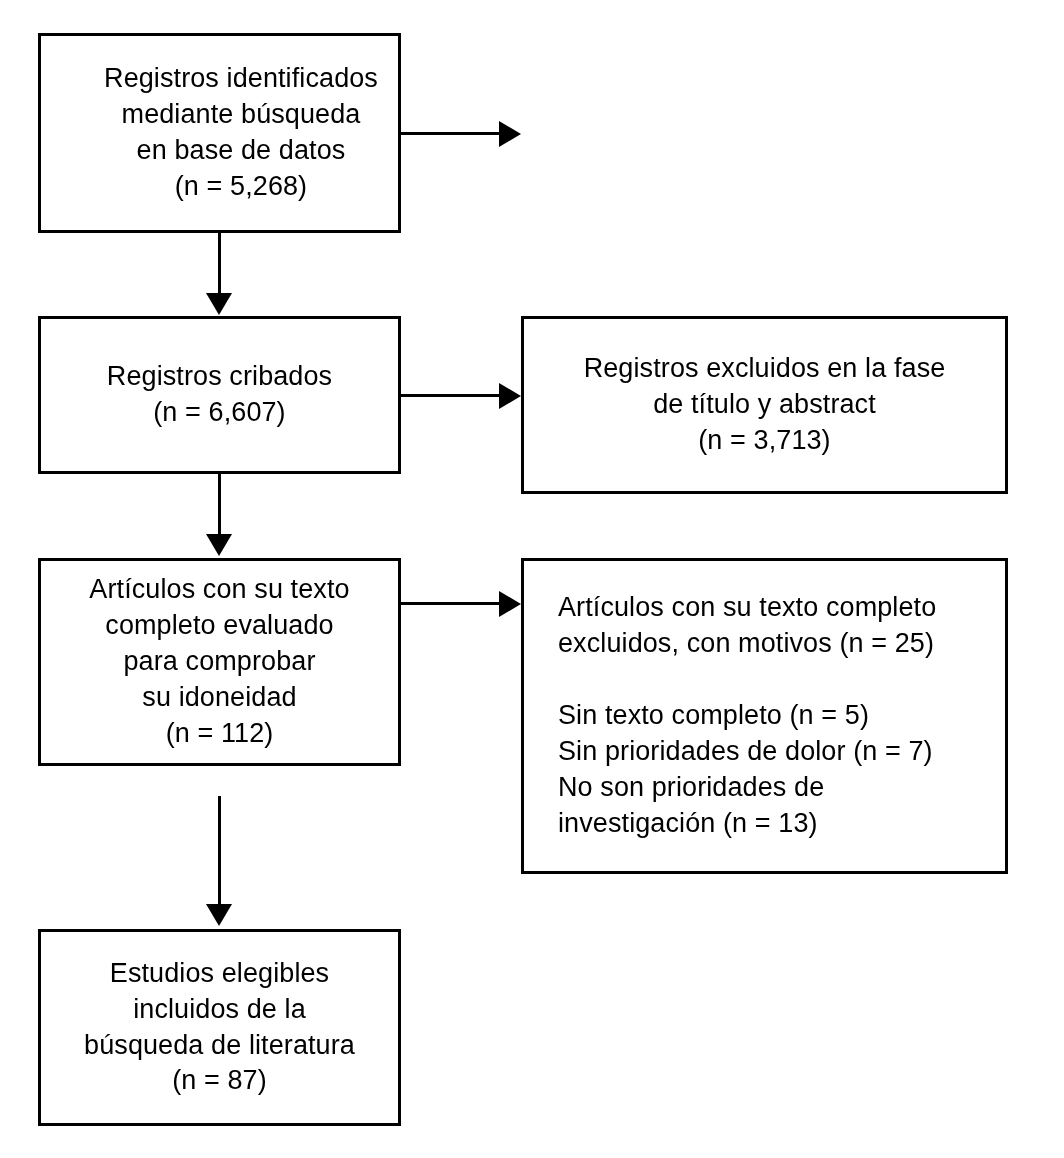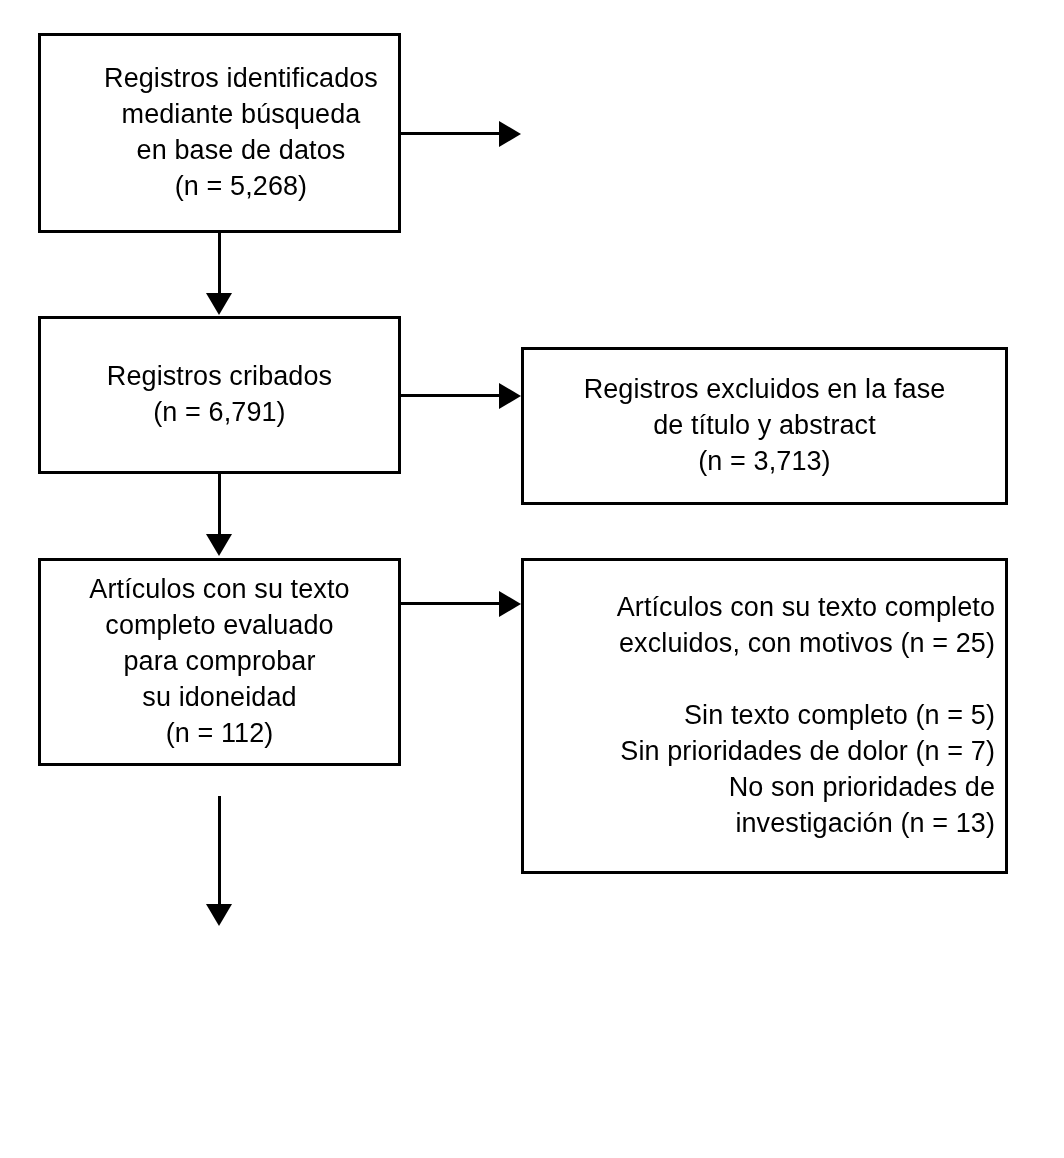--- a/index.html
+++ b/index.html
@@ -28,27 +28,27 @@
   }
   .flow-box .box-text {
     display: block;
     width: 100%;
     font-size: 27px;
     line-height: 1.33;
     white-space: pre-line;
     letter-spacing: 0.1px;
   }
   .align-center .box-text { text-align: center; }
-  .align-left  .box-text { text-align: right; padding-left: 20px; padding-right: 10px; }
+  .align-left  .box-text { text-align: left; padding-left: 34px; padding-right: 10px; }
 
   
   #box-identified   { left: 38px;  top: 33px;  width: 363px; height: 200px; padding-left: 43px; }
   #box-duplicates   { left: 521px; top: 33px;  width: 487px; height: 200px; }
   #box-screened     { left: 38px;  top: 316px; width: 363px; height: 158px; }
-  #box-excluded-ta  { left: 521px; top: 316px; width: 487px; height: 158px; margin-top: 31px; }
+  #box-excluded-ta  { left: 521px; top: 316px; width: 487px; height: 178px; }
   #box-fulltext     { left: 38px;  top: 558px; width: 363px; height: 208px; }
   #box-excluded-ft  { left: 521px; top: 558px; width: 487px; height: 316px; }
   #box-included     { left: 38px;  top: 929px; width: 363px; height: 197px; }
 
   
   .connector { position: absolute; }
   .h-line {
     height: 3px;
     background: #000000;
   }
@@ -100,21 +100,21 @@
   <div class="flow-box align-center" id="box-identified">
     <span class="box-text">Registros identificados
 mediante búsqueda
 en base de datos
 (n = 5,268)</span>
   </div>
 
 
   <div class="flow-box align-center" id="box-screened">
     <span class="box-text">Registros cribados
-(n = 6,791)</span>
+(n = 6,607)</span>
   </div>
 
   <div class="flow-box align-center" id="box-excluded-ta">
     <span class="box-text">Registros excluidos en la fase
 de título y abstract
 (n = 3,713)</span>
   </div>
 
   <div class="flow-box align-center" id="box-fulltext">
     <span class="box-text">Artículos con su texto
@@ -127,20 +127,26 @@
   <div class="flow-box align-left" id="box-excluded-ft">
     <span class="box-text">Artículos con su texto completo
 excluidos, con motivos (n = 25)
 
 Sin texto completo (n = 5)
 Sin prioridades de dolor (n = 7)
 No son prioridades de
 investigación (n = 13)</span>
   </div>
 
+  <div class="flow-box align-center" id="box-included">
+    <span class="box-text">Estudios elegibles
+incluidos de la
+búsqueda de literatura
+(n = 87)</span>
+  </div>
 
   <div class="connector h-line" id="conn-1-line"></div>
   <div class="arrow-right" id="conn-1-head"></div>
 
   <div class="connector v-line" id="conn-2-line"></div>
   <div class="arrow-down" id="conn-2-head"></div>
 
   <div class="connector h-line" id="conn-3-line"></div>
   <div class="arrow-right" id="conn-3-head"></div>
 

